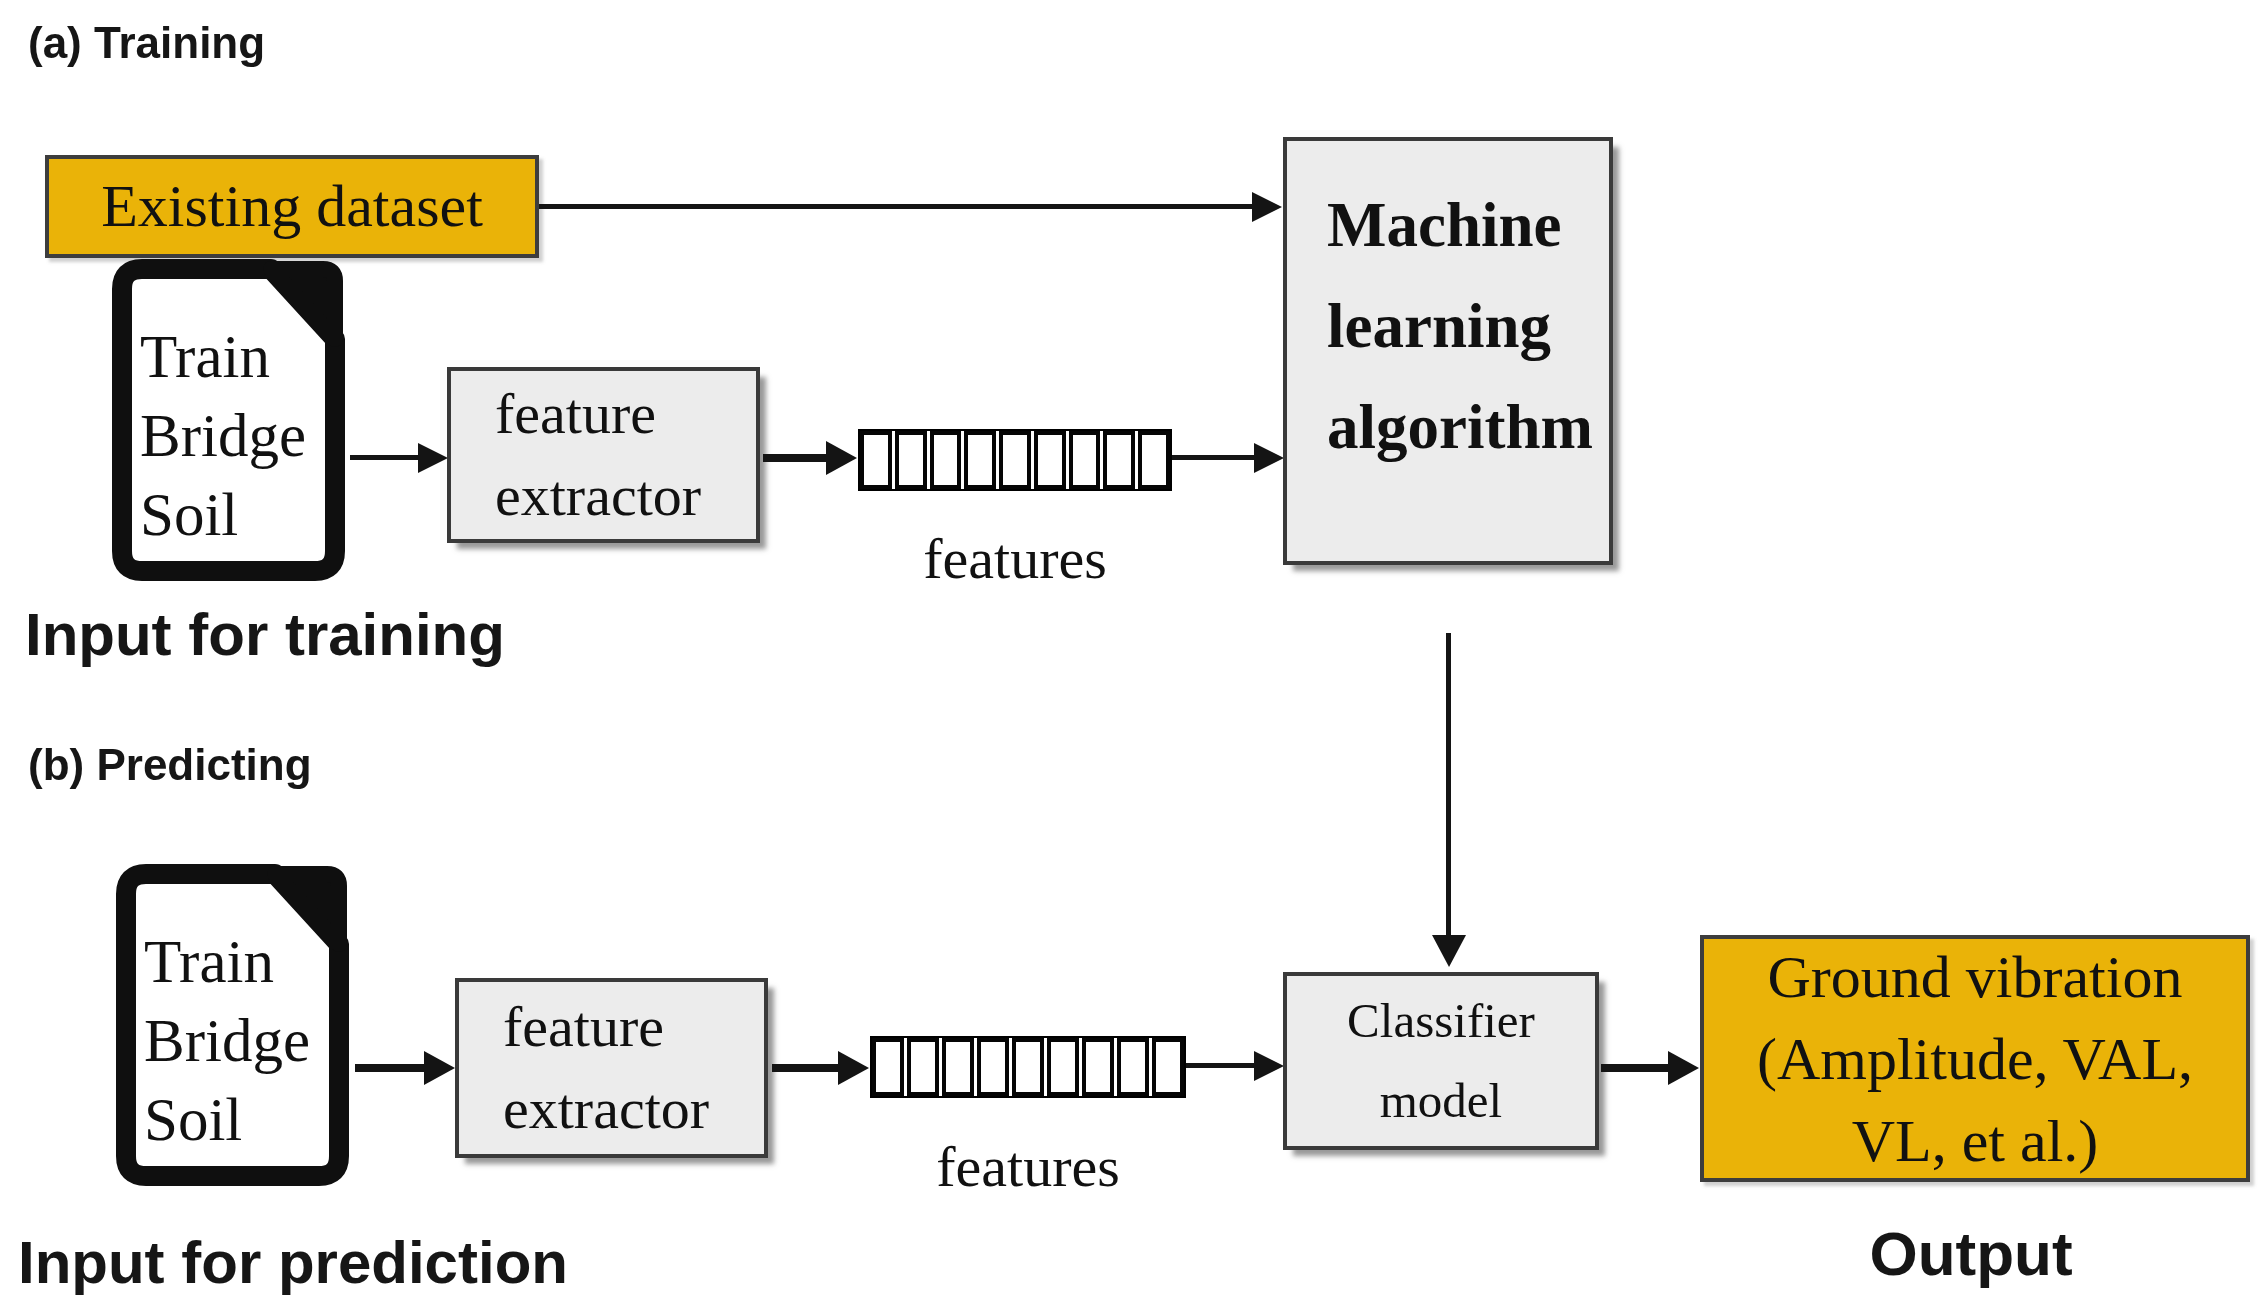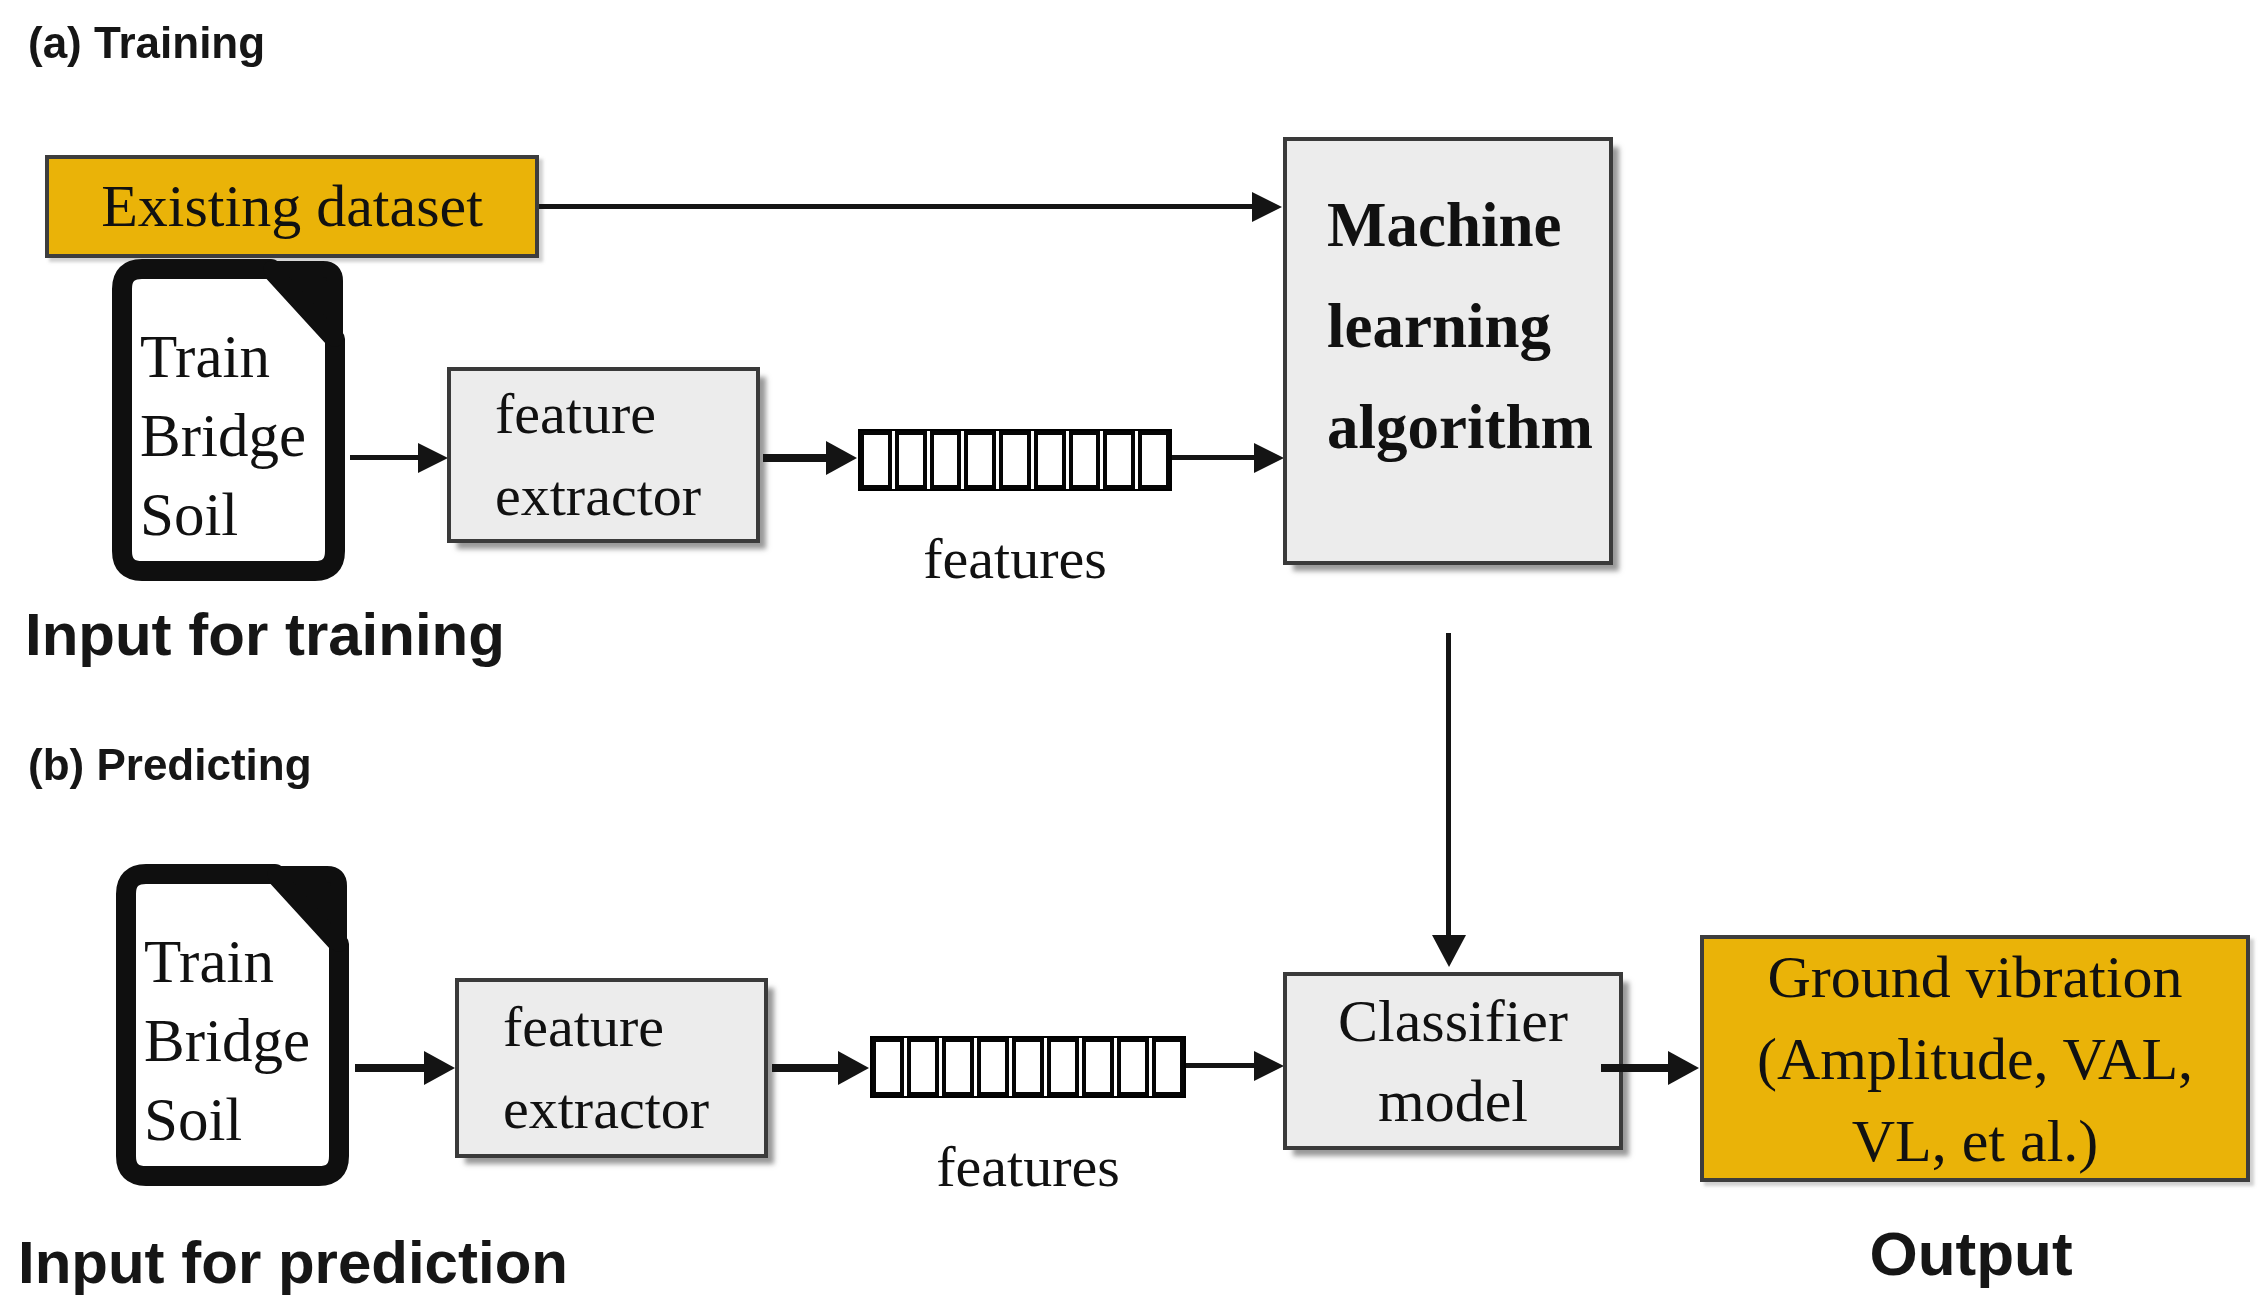--- a/index.html
+++ b/index.html
@@ -54,23 +54,23 @@
   .ml-box{
     left:1283px;top:137px;width:330px;height:428px;
     align-items:flex-start;
     padding-left:40px;
     padding-bottom:50px;
     font-weight:bold;
     font-size:63px;
     line-height:101px;
   }
   .classifier-box{
-    left:1283px;top:972px;width:340px;height:178px;
+    left:1283px;top:972px;width:316px;height:178px;
     align-items:center;
-    font-size:60px;
+    font-size:49px;
     line-height:80px;
   }
   .output-box{
     left:1700px;top:935px;width:550px;height:247px;
     align-items:center;
     font-size:60px;
     line-height:82px;
     text-align:center;
   }
   .doc{position:absolute;}

